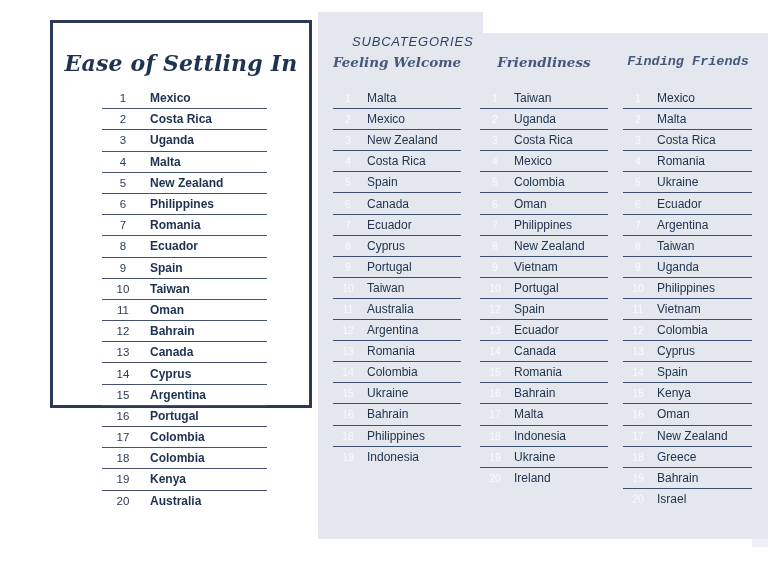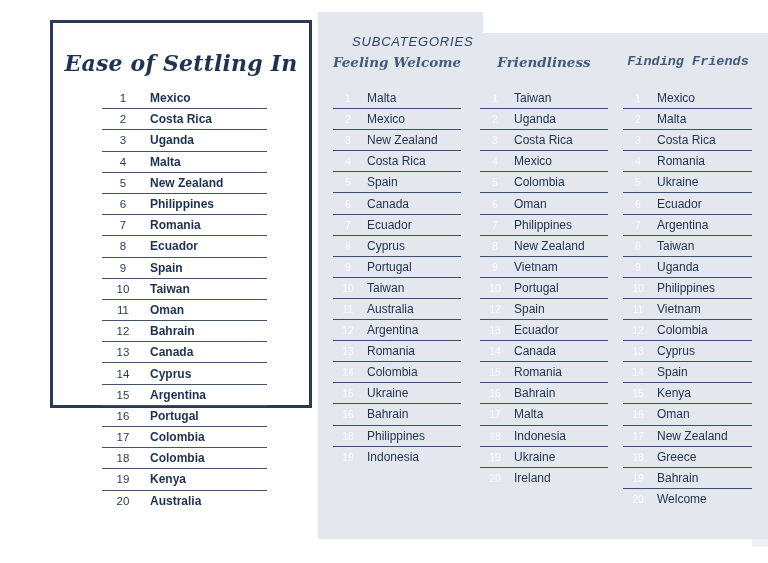--- a/index.html
+++ b/index.html
@@ -452,18 +452,18 @@
           <span class="sc-name">Greece</span>
         </div>
 
         <div class="sc-row">
           <span class="sc-rank">19</span>
           <span class="sc-name">Bahrain</span>
         </div>
 
         <div class="sc-row">
           <span class="sc-rank">20</span>
-          <span class="sc-name">Welcome</span>
+          <span class="sc-name">Israel</span>
         </div>
       </div>
   </div>
 
 </div>
 
 </body></html>

